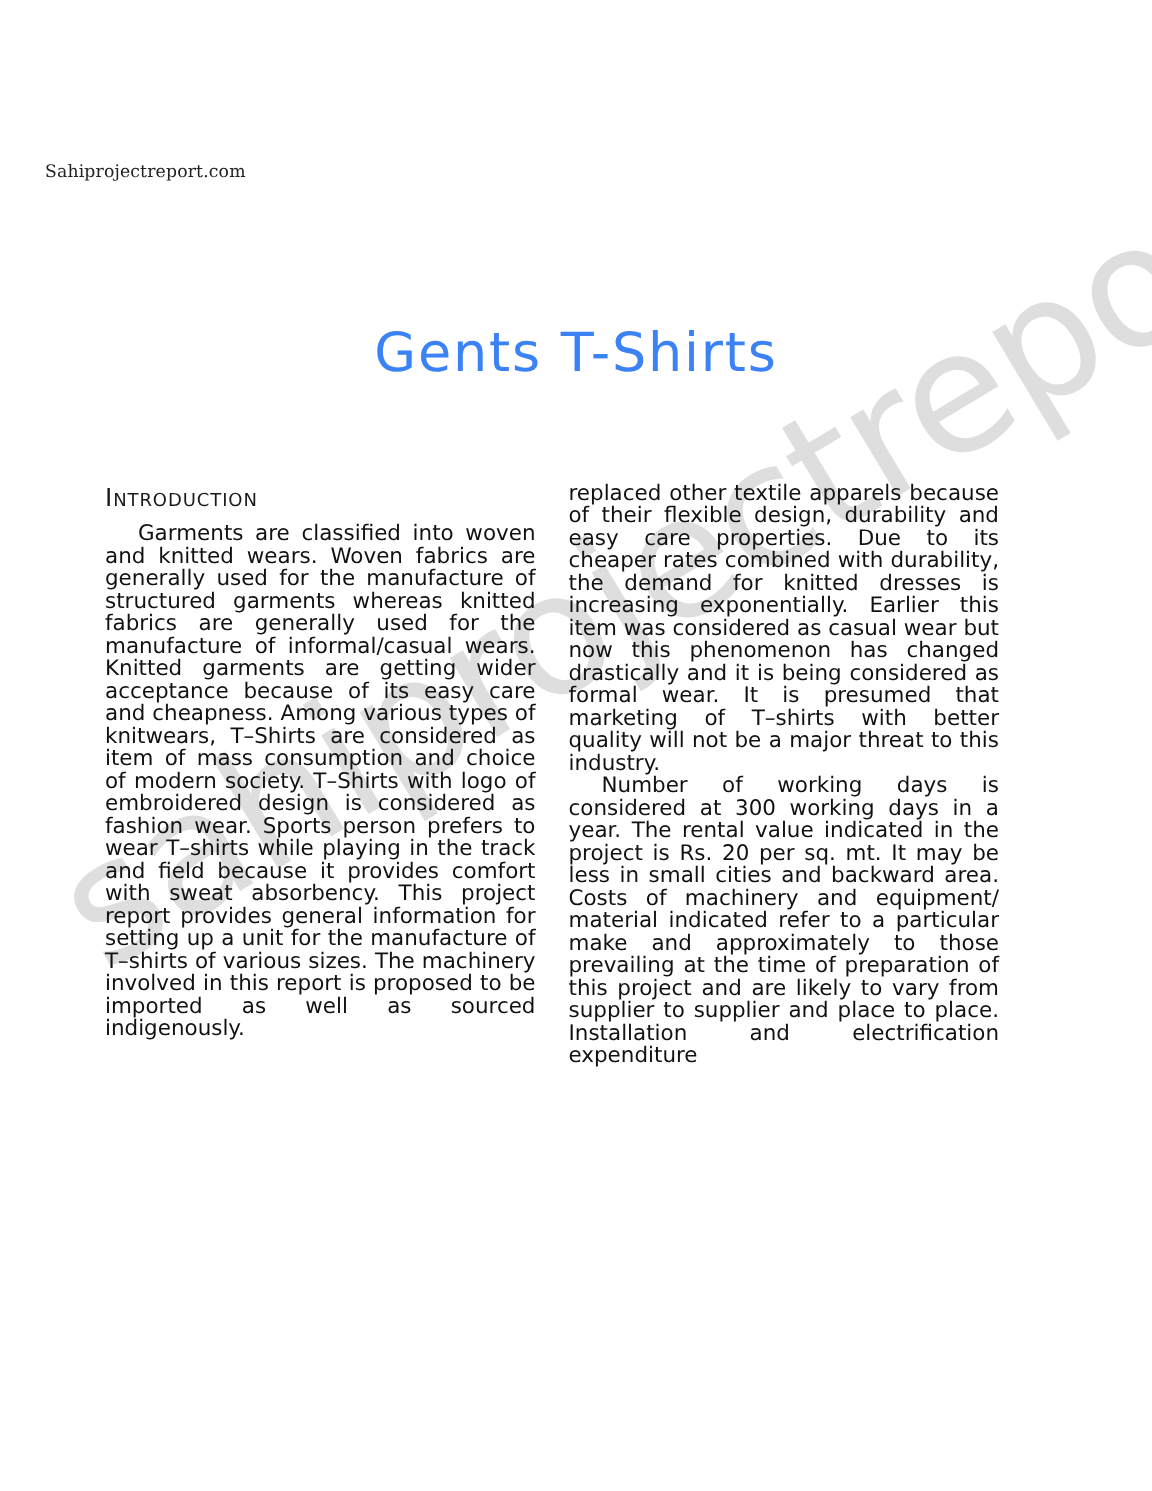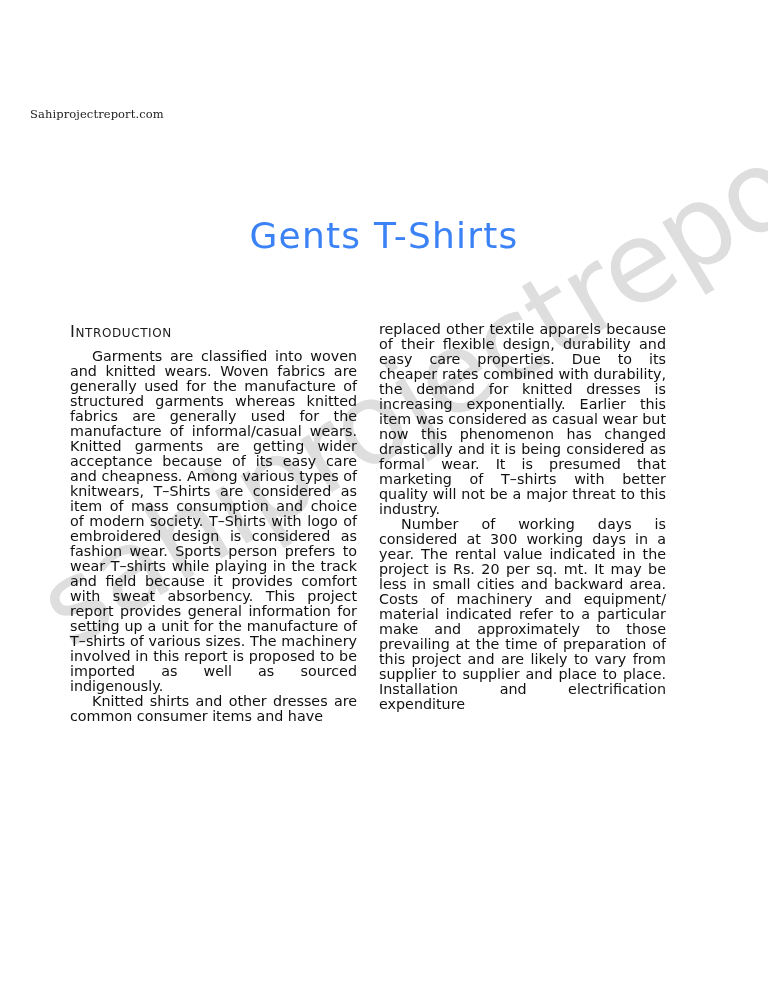--- a/index.html
+++ b/index.html
@@ -141,21 +141,20 @@
 
     <div class="col">
 
       <h2 class="section-heading">
         <span class="w">Introduction</span>
       </h2>
 
       <p class="body-text indent">Garments are classified into woven and knitted wears. Woven fabrics are generally used for the manufacture of structured garments whereas knitted fabrics are generally used for the manufacture of informal/casual wears. Knitted garments are getting wider acceptance because of its easy care and cheapness. Among various types of knitwears, T–Shirts are considered as item of mass consumption and choice of modern society. T–Shirts with logo of embroidered design is considered as fashion wear. Sports person prefers to wear T–shirts while playing in the track and field because it provides comfort with sweat absorbency. This project report provides general information for setting up a unit for the manufacture of T–shirts of various sizes. The machinery involved in this report is proposed to be imported as well as sourced indigenously.</p>
 
 
-      <p class="body-text indent">Knitted shirts and other dresses are common consumer items and have</p>
 
     </div>
 
     <div class="col">
 
       <p class="body-text gap-after-para">replaced other textile apparels because of their flexible design, durability and easy care properties. Due to its cheaper rates combined with durability, the demand for knitted dresses is increasing exponentially. Earlier this item was considered as casual wear but now this phenomenon has changed drastically and it is being considered as formal wear. It is presumed that marketing of T–shirts with better quality will not be a major threat to this industry.</p>
 
 
 
       <p class="body-text indent">Number of working days is considered at 300 working days in a year. The rental value indicated in the project is Rs. 20 per sq. mt. It may be less in small cities and backward area. Costs of machinery and equipment/ material indicated refer to a particular make and approximately to those prevailing at the time of preparation of this project and are likely to vary from supplier to supplier and place to place. Installation and electrification expenditure</p>

